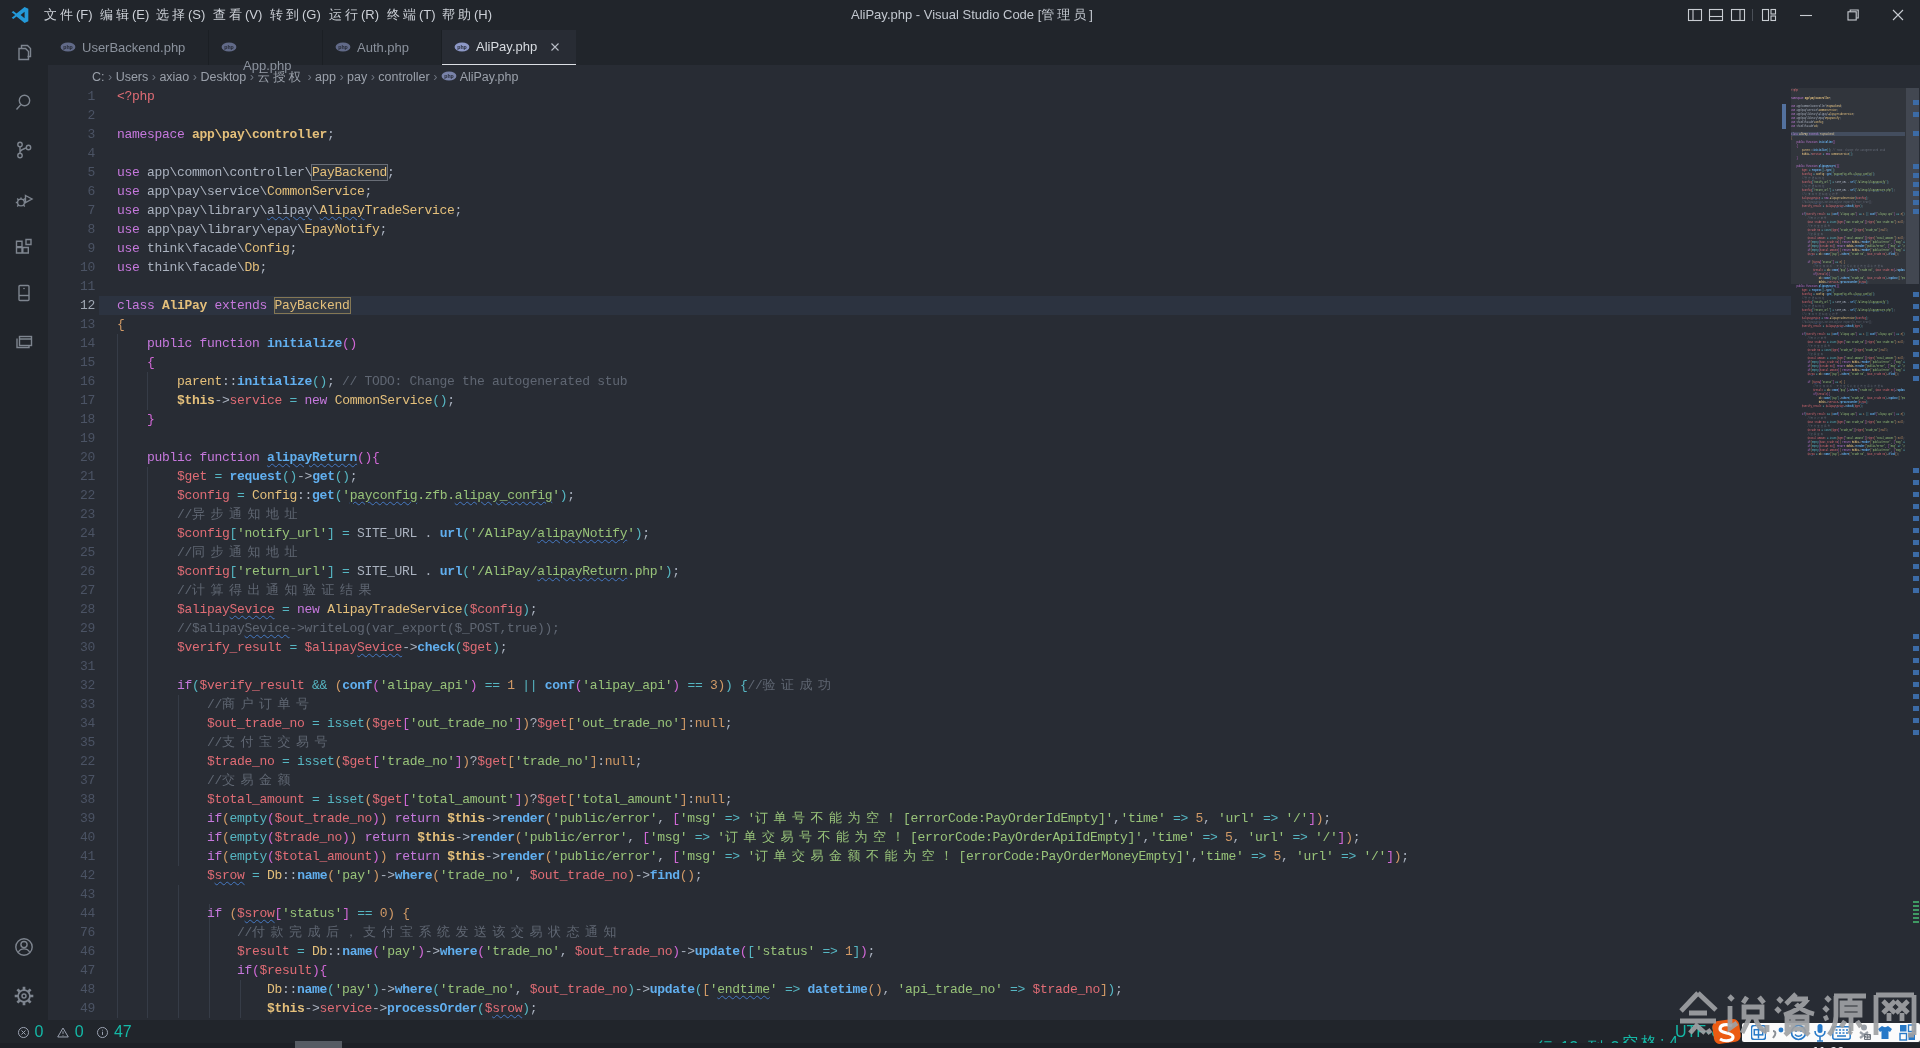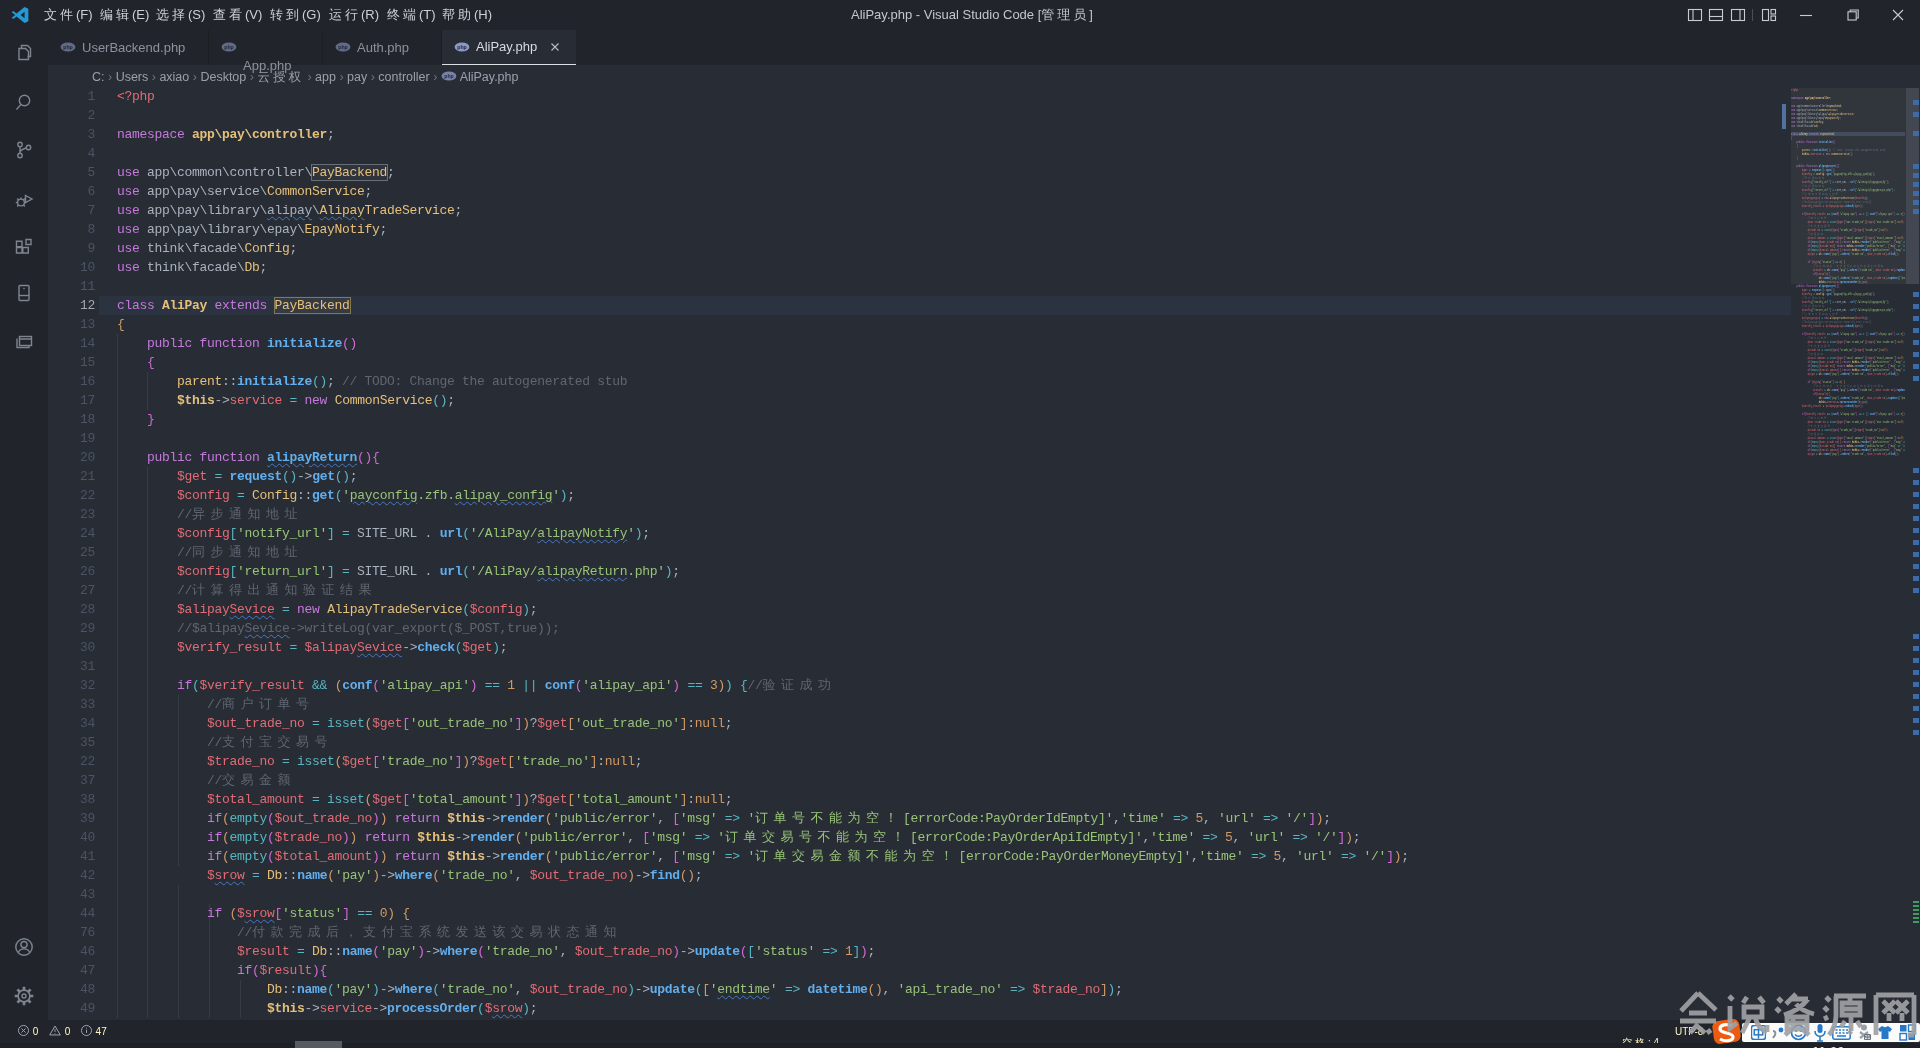--- a/index.html
+++ b/index.html
@@ -353,21 +353,21 @@
 <div class="abs" style="left:1913px;top:730px;width:6px;height:5px;background:#3c6ba6"></div>
 <div class="abs" style="left:1782px;top:104px;width:4px;height:25px;background:#53719e"></div>
 <div class="abs" style="left:1791px;top:132px;width:114px;height:4px;background:rgba(130,165,220,0.22)"></div>
 <div class="abs" style="left:1913px;top:901px;width:6px;height:2px;background:#3f9a63"></div>
 <div class="abs" style="left:1913px;top:905px;width:6px;height:2px;background:#3f9a63"></div>
 <div class="abs" style="left:1913px;top:909px;width:6px;height:2px;background:#3f9a63"></div>
 <div class="abs" style="left:1913px;top:913px;width:6px;height:2px;background:#3f9a63"></div>
 <div class="abs" style="left:1913px;top:917px;width:6px;height:2px;background:#3f9a63"></div>
 <div class="abs" style="left:1913px;top:921px;width:6px;height:2px;background:#3f9a63"></div>
 
-<div class="abs" style="left:0;top:1020px;width:1789px;height:23px;background:#21252b;color:#fef9c3;font-size:10px">
+<div class="abs" style="left:0;top:1020px;width:1789px;height:23px;background:#21252b;color:#14b8a6;font-size:16px">
  <span class="abs" style="left:17px;top:0;line-height:23px"><svg width="13" height="13" viewBox="0 0 16 16" fill="none" stroke="#9da5b4" stroke-width="1.2" style="vertical-align:-2px">
         <circle cx="8" cy="8" r="6.2"></circle>
         <path d="M5.5 5.5 l5 5 M10.5 5.5 l-5 5"></path>
       </svg>&nbsp;0&nbsp; <svg width="14" height="13" viewBox="0 0 16 16" fill="none" stroke="#9da5b4" stroke-width="1.2" style="vertical-align:-2px;margin-left:4px">
         <path d="M8 2.5 L14.5 13.5 H1.5 Z"></path>
         <path d="M8 6.5 v3.2 M8 11.6 v0.9"></path>
       </svg>&nbsp;0&nbsp; <svg width="13" height="13" viewBox="0 0 16 16" fill="none" stroke="#9da5b4" stroke-width="1.2" style="vertical-align:-2px;margin-left:4px">
         <circle cx="8" cy="8" r="6.2"></circle>
         <path d="M8 7 v4 M8 4.6 v1"></path>
       </svg> 47</span>

